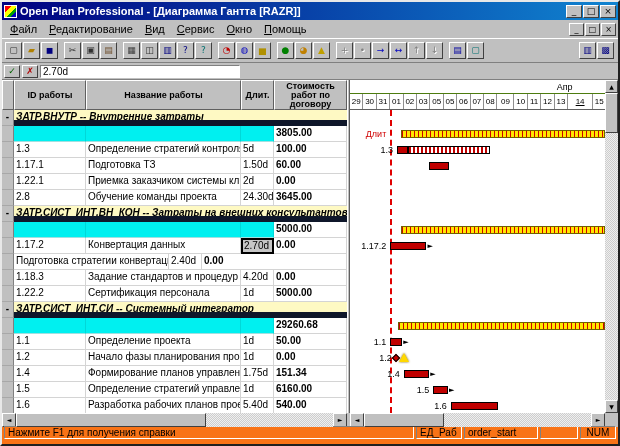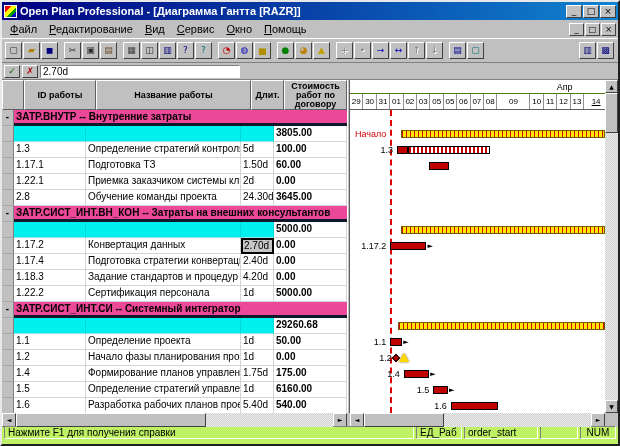--- a/index.html
+++ b/index.html
@@ -31,35 +31,35 @@
 
   
   .editbar{height:16px;flex:0 0 16px;display:flex;align-items:center;padding:1px 2px;gap:2px;background:#c0c0c0;}
   .ebtn{width:16px;height:13px;background:#c0c0c0;border:1px solid;border-color:#fff #404040 #404040 #fff;font-size:9px;line-height:9px;padding:0;font-family:"DejaVu Sans",sans-serif;}
   .efield{width:200px;height:13px;border:1px solid;border-color:#808080 #fff #fff #808080;background:#fff;font-size:10px;padding:0 2px;font-family:"Liberation Sans",sans-serif;}
 
   
   .content{flex:1;display:flex;min-height:0;border-top:1px solid #808080;background:#c0c0c0;}
   .table-pane{width:345px;flex:0 0 345px;display:flex;flex-direction:column;background:#fff;overflow:hidden;}
   .thead{height:30px;flex:0 0 30px;display:flex;}
-  .th{background:#c0c0c0;border:1px solid;border-color:#fff #606060 #606060 #fff;font-size:9px;line-height:9px;font-weight:bold;display:flex;align-items:center;justify-content:center;text-align:center;padding:0 10px;overflow:hidden;}
+  .th{background:#c0c0c0;border:1px solid;border-color:#fff #606060 #606060 #fff;font-size:9px;line-height:9px;font-weight:bold;display:flex;align-items:center;justify-content:center;text-align:center;padding:0 0;overflow:hidden;}
   .th.m{width:12px;flex:0 0 12px;}
   .th.id{width:72px;flex:0 0 72px;}
   .th.nm{width:155px;flex:0 0 155px;}
   .th.du{width:33px;flex:0 0 33px;}
   .th.co{flex:1;}
   .tbody{flex:1;overflow:hidden;background:#fff;}
   .tr{height:16px;display:flex;}
   .td{height:16px;border-right:1px solid #d4d4d4;border-bottom:1px solid #d4d4d4;font-size:10px;line-height:14px;padding:0 2px;white-space:nowrap;overflow:hidden;color:#000;}
   .td.m{width:12px;flex:0 0 12px;background:#c0c0c0;border-right:1px solid #808080;border-bottom:1px solid #a8a8a8;text-align:center;font-weight:bold;}
   .td.id{width:72px;flex:0 0 72px;}
   .td.nm{width:155px;flex:0 0 155px;}
   .td.du{width:33px;flex:0 0 33px;}
   .td.co{flex:1;font-weight:bold;}
-  .td.sec{flex:1;background:#ec4899;font-weight:bold;border-right:none;border-bottom:3px solid #0f172a;}
+  .td.sec{flex:1;background:#fef9c3;font-weight:bold;border-right:none;border-bottom:6px solid #0f172a;font-style:italic;}
   .td.cyan{background:#00f0f0;border-right-color:#00d8d8;border-bottom-color:#a0e0e0;}
   .td.edit{border:2px solid #000;background:#c6c6c6;line-height:11px;padding:0 1px;}
 
   .vsplit{width:3px;flex:0 0 3px;background:#c0c0c0;border-left:1px solid #fff;border-right:1px solid #606060;}
 
   .gantt-pane{flex:1;display:flex;flex-direction:column;background:#fff;overflow:hidden;}
   .g-header{height:30px;flex:0 0 30px;border-bottom:1px solid #606060;background:#fff;}
   .g-month{height:14px;position:relative;border-bottom:1px solid #4d7c0f;}
   .g-mlabel{position:absolute;top:1px;font-size:9px;line-height:12px;color:#000;}
   .g-days{height:15px;display:flex;}
@@ -88,21 +88,21 @@
   .hs-left{width:345px;flex:0 0 345px;}
   .hs-right{flex:1;}
   .htrack{flex:1;position:relative;}
   .hthumb{position:absolute;top:0;bottom:0;left:0;background:#c0c0c0;border:1px solid;border-color:#fff #404040 #404040 #fff;}
   .hthumb.w1{width:190px;}
   .hthumb.w2{width:80px;}
   .hsplit2{width:3px;flex:0 0 3px;background:#c0c0c0;}
   .corner{width:13px;flex:0 0 13px;background:#c0c0c0;}
 
   
-  .statusbar{height:17px;flex:0 0 17px;display:flex;align-items:center;gap:2px;padding:2px 2px 8px 2px;background:#bef264;}
+  .statusbar{height:17px;flex:0 0 17px;display:flex;align-items:center;gap:2px;padding:2px 2px 8px 2px;background:#f97316;}
   .spanel{height:13px;line-height:11px;border:1px solid;border-color:#808080 #fff #fff #808080;padding:0 3px;font-size:10px;white-space:nowrap;overflow:hidden;color:#000;}
   .spanel.msg{flex:1;}
   .spanel.p1{width:46px;flex:0 0 46px;}
   .spanel.p2{width:74px;flex:0 0 74px;}
   .spanel.p3{width:38px;flex:0 0 38px;}
   .spanel.p4{width:36px;flex:0 0 36px;text-align:center;}
 </style>
 </head>
 <body>
 
@@ -294,21 +294,20 @@
           </div>
           <div class="tr">
             <div class="td m"></div>
             <div class="td id">1.17.2</div>
             <div class="td nm">Конвертация данных</div>
             <div class="td du edit">2.70d</div>
             <div class="td co">0.00</div>
           </div>
           <div class="tr">
             <div class="td m"></div>
-            <div class="td id">1.17.4</div>
             <div class="td nm">Подготовка стратегии конвертации</div>
             <div class="td du">2.40d</div>
             <div class="td co">0.00</div>
           </div>
           <div class="tr">
             <div class="td m"></div>
             <div class="td id">1.18.3</div>
             <div class="td nm">Задание стандартов и процедур по д</div>
             <div class="td du">4.20d</div>
             <div class="td co">0.00</div>
@@ -343,21 +342,21 @@
             <div class="td id">1.2</div>
             <div class="td nm">Начало фазы планирования проекта</div>
             <div class="td du">1d</div>
             <div class="td co">0.00</div>
           </div>
           <div class="tr">
             <div class="td m"></div>
             <div class="td id">1.4</div>
             <div class="td nm">Формирование планов управления</div>
             <div class="td du">1.75d</div>
-            <div class="td co">175.00</div>
+            <div class="td co">151.34</div>
           </div>
           <div class="tr">
             <div class="td m"></div>
             <div class="td id">1.5</div>
             <div class="td nm">Определение стратегий управления</div>
             <div class="td du">1d</div>
             <div class="td co">6160.00</div>
           </div>
           <div class="tr">
             <div class="td m"></div>
@@ -381,33 +380,33 @@
             <span class="g-day" style="width: 13.4211px;">30</span>
             <span class="g-day" style="width: 13.4211px;">31</span>
             <span class="g-day" style="width: 13.4211px;">01</span>
             <span class="g-day" style="width: 13.4211px;">02</span>
             <span class="g-day" style="width: 13.4211px;">03</span>
             <span class="g-day" style="width: 13.4211px;">05</span>
             <span class="g-day" style="width: 13.4211px;">05</span>
             <span class="g-day" style="width: 13.4211px;">06</span>
             <span class="g-day" style="width: 13.4211px; text-align: center;">07</span>
             <span class="g-day" style="width: 13.4211px;">08</span>
-            <span class="g-day" style="width: 33px;">09</span>
+            <span class="g-day" style="width: 17px;">09</span>
             <span class="g-day" style="width: 13.4211px;">10</span>
             <span class="g-day" style="width: 13.4211px;">11</span>
             <span class="g-day" style="width: 13.4211px;">12</span>
             <span class="g-day" style="width: 13.4211px;">13</span>
             <span class="g-day" style="width: 25px; text-decoration: underline;">14</span>
             <span class="g-day" style="width: 13.4211px;">15</span>
             <span class="g-day" style="width: 13.4211px;">16</span>
           </div>
       </div>
       <div class="g-body">
           <div class="startline" style="left: 40.2632px;"></div>
-          <div class="startlabel" style="left: -5.73684px; top: 19px;">Начало</div>
+          <div class="startlabel" style="left: -5.73684px; top: 19px;">Длит</div>
           <div class="bar summary" style="left: 51px; width: 204px; top: 20px;"></div>
           <div class="bar task" style="left: 46.9737px; width: 10.7368px; top: 36px;"></div>
           <div class="blabel" style="left: 0.973684px; top: 35px;">1.3</div>
           <div class="bar striped" style="left: 57.7105px; width: 81.8684px; top: 36px;"></div>
           <div class="bar task" style="left: 79.1842px; width: 20.1316px; top: 52px;"></div>
           <div class="bar summary" style="left: 51px; width: 204px; top: 116px;"></div>
           <div class="bar task" style="left: 40.2632px; width: 36.2368px; top: 132px;"></div>
           <div class="blabel" style="left: -5.73684px; top: 131px;">1.17.2</div>
           <div class="g-arrow" style="left: 77.5px; top: 132px;">►</div>
           <div class="bar summary" style="left: 48.3158px; width: 206.684px; top: 212px;"></div>

